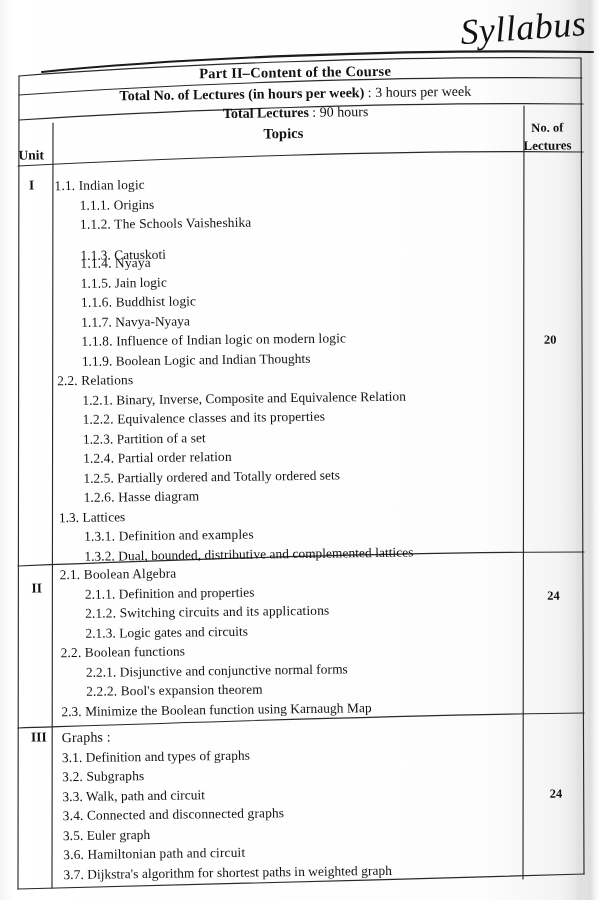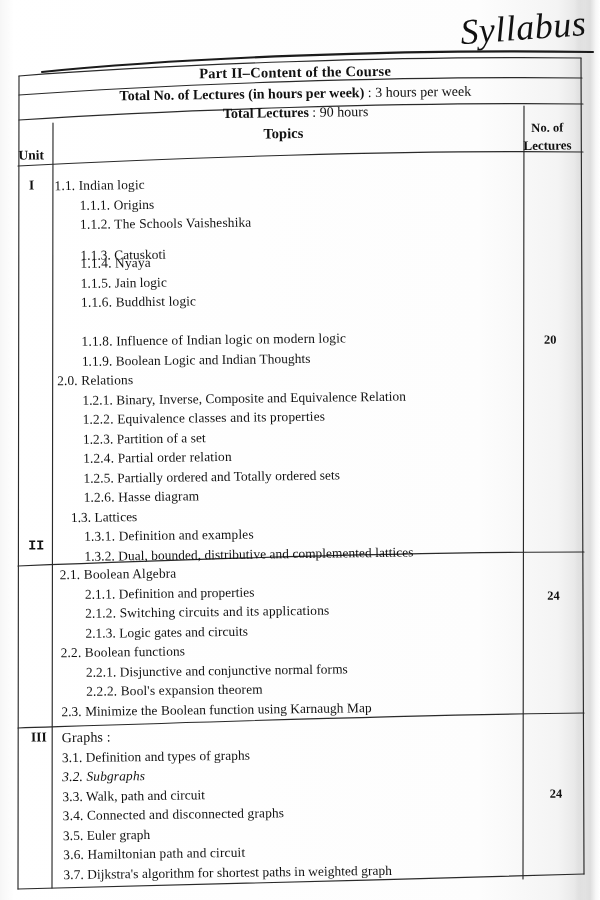--- a/index.html
+++ b/index.html
@@ -224,47 +224,48 @@
     <div id="body-rows">
         <div class="cell-text unit-num" style="top: 174px;">I</div>
         <div class="cell-text lec-num" style="top: 336px;">20</div>
         <div class="cell-text topic lvl1 j2" style="top: 173px;">1.1. Indian logic</div>
         <div class="cell-text topic lvl2 j1" style="top: 192.5px;">1.1.1. Origins</div>
         <div class="cell-text topic lvl2 j2" style="top: 212px;">1.1.2. The Schools Vaisheshika</div>
         <div class="cell-text topic lvl2 j1" style="top: 243px;">1.1.3. Catuskoti</div>
         <div class="cell-text topic lvl2 j2" style="top: 251px;">1.1.4. Nyaya</div>
         <div class="cell-text topic lvl2 j1" style="top: 270.5px;">1.1.5. Jain logic</div>
         <div class="cell-text topic lvl2 j2" style="top: 290px;">1.1.6. Buddhist logic</div>
+        <div class="cell-text topic lvl2 j1" style="top: 309.5px;">1.1.7. Navya-Nyaya</div>
         <div class="cell-text topic lvl2 j2" style="top: 329px;">1.1.8. Influence of Indian logic on modern logic</div>
         <div class="cell-text topic lvl2 j1" style="top: 348.5px;">1.1.9. Boolean Logic and Indian Thoughts</div>
-        <div class="cell-text topic lvl1 j2" style="top: 368px;">2.0. Relations</div>
+        <div class="cell-text topic lvl1 j2" style="top: 368px;">2.2. Relations</div>
         <div class="cell-text topic lvl2 j1" style="top: 387.5px;">1.2.1. Binary, Inverse, Composite and Equivalence Relation</div>
         <div class="cell-text topic lvl2 j2" style="top: 407px;">1.2.2. Equivalence classes and its properties</div>
         <div class="cell-text topic lvl2 j1" style="top: 426.5px;">1.2.3. Partition of a set</div>
         <div class="cell-text topic lvl2 j2" style="top: 446px;">1.2.4. Partial order relation</div>
         <div class="cell-text topic lvl2 j1" style="top: 465.5px;">1.2.5. Partially ordered and Totally ordered sets</div>
         <div class="cell-text topic lvl2 j2" style="top: 485px;">1.2.6. Hasse diagram</div>
-        <div class="cell-text topic lvl1 j1" style="top: 504.5px; margin-left: 12px;">1.3. Lattices</div>
+        <div class="cell-text topic lvl1 j1" style="top: 504.5px;">1.3. Lattices</div>
         <div class="cell-text topic lvl2 j2" style="top: 524px;">1.3.1. Definition and examples</div>
         <div class="cell-text topic lvl2 j1" style="top: 543.5px;">1.3.2. Dual, bounded, distributive and complemented lattices</div>
-        <div class="cell-text unit-num" style="top: 535px; font-family: Liberation Mono, monospace;">II</div>
+        <div class="cell-text unit-num" style="top: 577px;">II</div>
         <div class="cell-text lec-num" style="top: 592px;">24</div>
         <div class="cell-text topic lvl1 j2" style="top: 562px;">2.1. Boolean Algebra</div>
         <div class="cell-text topic lvl2 j1" style="top: 581.5px;">2.1.1. Definition and properties</div>
         <div class="cell-text topic lvl2 j2" style="top: 601px;">2.1.2. Switching circuits and its applications</div>
         <div class="cell-text topic lvl2 j1" style="top: 620.5px;">2.1.3. Logic gates and circuits</div>
         <div class="cell-text topic lvl1 j2" style="top: 640px;">2.2. Boolean functions</div>
         <div class="cell-text topic lvl2 j1" style="top: 659.5px;">2.2.1. Disjunctive and conjunctive normal forms</div>
         <div class="cell-text topic lvl2 j2" style="top: 679px;">2.2.2. Bool's expansion theorem</div>
         <div class="cell-text topic lvl1 j1" style="top: 698.5px;">2.3. Minimize the Boolean function using Karnaugh Map</div>
         <div class="cell-text unit-num" style="top: 726px;">III</div>
         <div class="cell-text lec-num" style="top: 790px;">24</div>
         <div class="cell-text topic lvl1 bold j2" style="top: 725px;">Graphs :</div>
         <div class="cell-text topic lvl1 j1" style="top: 744.5px;">3.1. Definition and types of graphs</div>
-        <div class="cell-text topic lvl1 j2" style="top: 764px; font-style: italic;">3.2. Subgraphs</div>
+        <div class="cell-text topic lvl1 j2" style="top: 764px;">3.2. Subgraphs</div>
         <div class="cell-text topic lvl1 j1" style="top: 783.5px;">3.3. Walk, path and circuit</div>
         <div class="cell-text topic lvl1 j2" style="top: 803px;">3.4. Connected and disconnected graphs</div>
         <div class="cell-text topic lvl1 j1" style="top: 822.5px;">3.5. Euler graph</div>
         <div class="cell-text topic lvl1 j2" style="top: 842px;">3.6. Hamiltonian path and circuit</div>
         <div class="cell-text topic lvl1 j1" style="top: 861.5px;">3.7. Dijkstra's algorithm for shortest paths in weighted graph</div>
       </div>
 
   </div>
 
   <div class="page-edge-shadow"></div>

